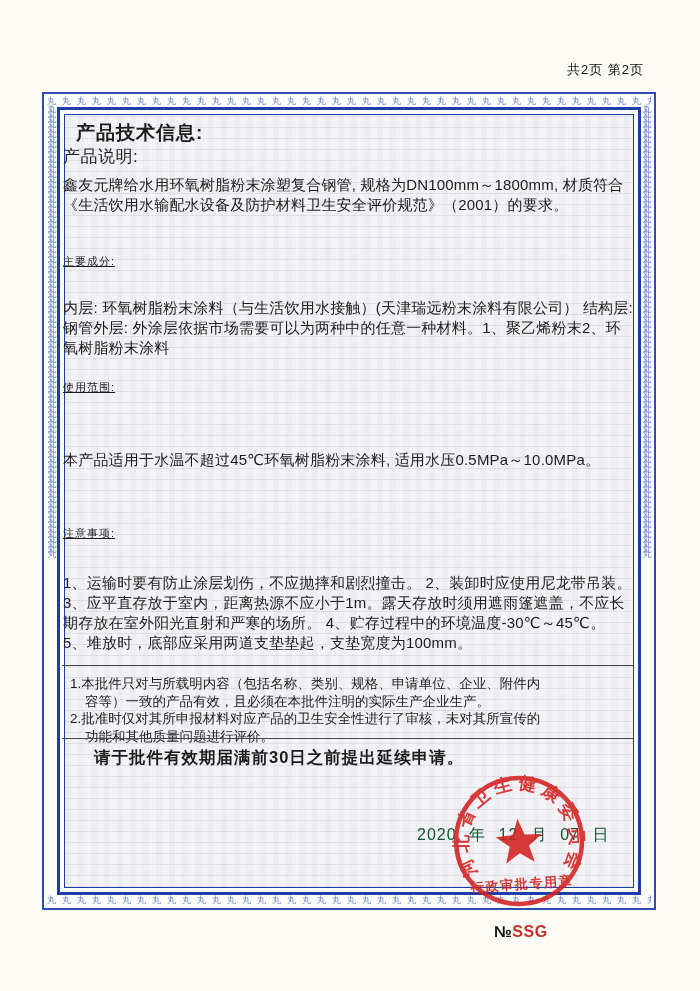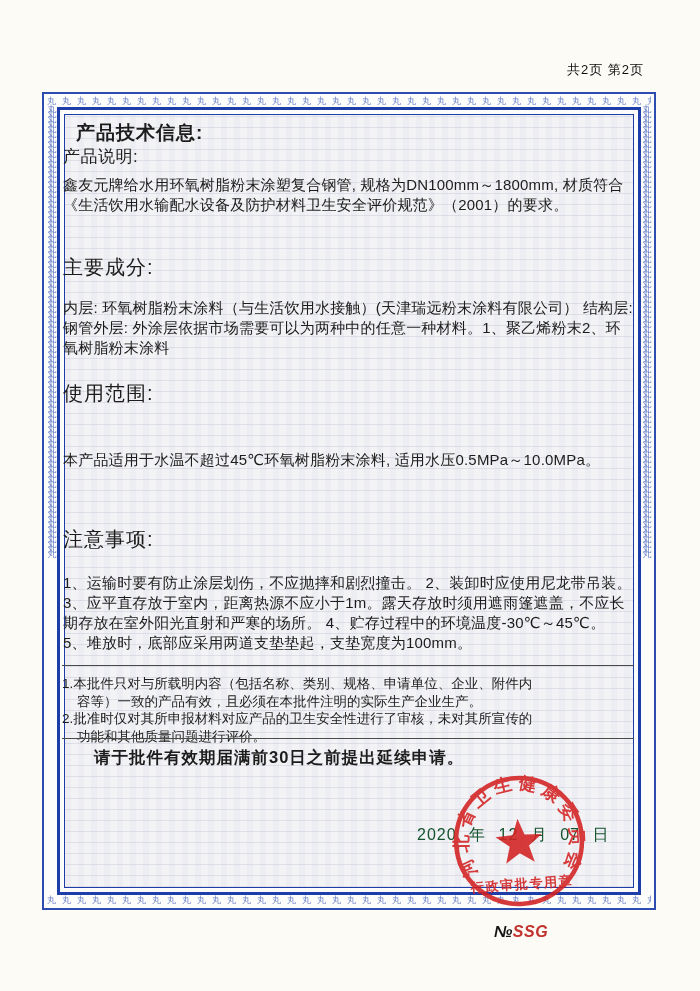--- a/index.html
+++ b/index.html
@@ -41,43 +41,43 @@
       repeating-linear-gradient(90deg, rgba(190,196,214,0.12) 0 6px, rgba(0,0,0,0) 6px 13px),
       #f3f3f6;
   }
   
   .content { position:absolute; left:62px; top:113px; width:574px; height:795px; }
   .content > div { position:absolute; }
   .doc-title { left:14px; top:7px; font-size:19px; font-weight:bold; letter-spacing:1px; }
   .doc-subtitle { left:1px; top:32px; font-size:17px; letter-spacing:0.5px; }
   .para { font-size:15px; line-height:20px; letter-spacing:0.2px; width:570px; }
   .para-desc  { left:1px; top:62px; }
-  .sec-head { font-size:20px; letter-spacing:1px; }
+  .sec-head { font-size:11px; letter-spacing:1px;text-decoration:underline; }
   .h-comp  { left:1px; top:141px; }
   .para-comp { left:1px; top:185px; }
   .h-usage { left:1px; top:267px; }
   .para-usage { left:1px; top:337px; }
   .h-notes { left:1px; top:413px; }
   .para-notes { left:1px; top:460px; }
   .rule { left:0; width:572px; height:0; border-top:1.5px solid #4a4a4a; }
   .rule-1 { top:552px; }
   .rule-2 { top:625px; }
   .remark-row { left:0; top:562px; width:572px; display:flex; }
   .remark-label { margin-left:32px; font-size:15px; font-weight:bold; letter-spacing:1px; flex:0 0 auto; padding-top:2px; }
-  .remark-items { margin-left:0; width:478px; font-size:13.5px; line-height:17.5px; }
+  .remark-items { margin-left:8px; width:478px; font-size:13.5px; line-height:17.5px; }
   .remark-item { padding-left:15px; text-indent:-15px; }
   .renewal { left:32px; top:634px; font-size:16.5px; font-weight:bold; letter-spacing:1px; }
   .issue-date { left:355px; top:712px; font-size:16px; letter-spacing:1px; word-spacing:7px; color:#14532d; }
   
   .stamp {
     position:absolute; left:450px; top:772px; width:138px; height:138px;
     opacity:0.88; transform:rotate(-4deg);
   }
   
-  .serial { position:absolute; left:494px; top:923px; font-size:16px; font-weight:bold; letter-spacing:0.5px;font-style:italic; }
+  .serial { position:absolute; left:494px; top:923px; font-size:16px; font-weight:bold; letter-spacing:0.5px; }
   .serial-prefix { color:#141414; }
   .serial-value { color:#c2322d; }
 </style>
 </head>
 <body>
 
 <div class="paper">
 
   <div class="page-info">共2页  第2页</div>
 

